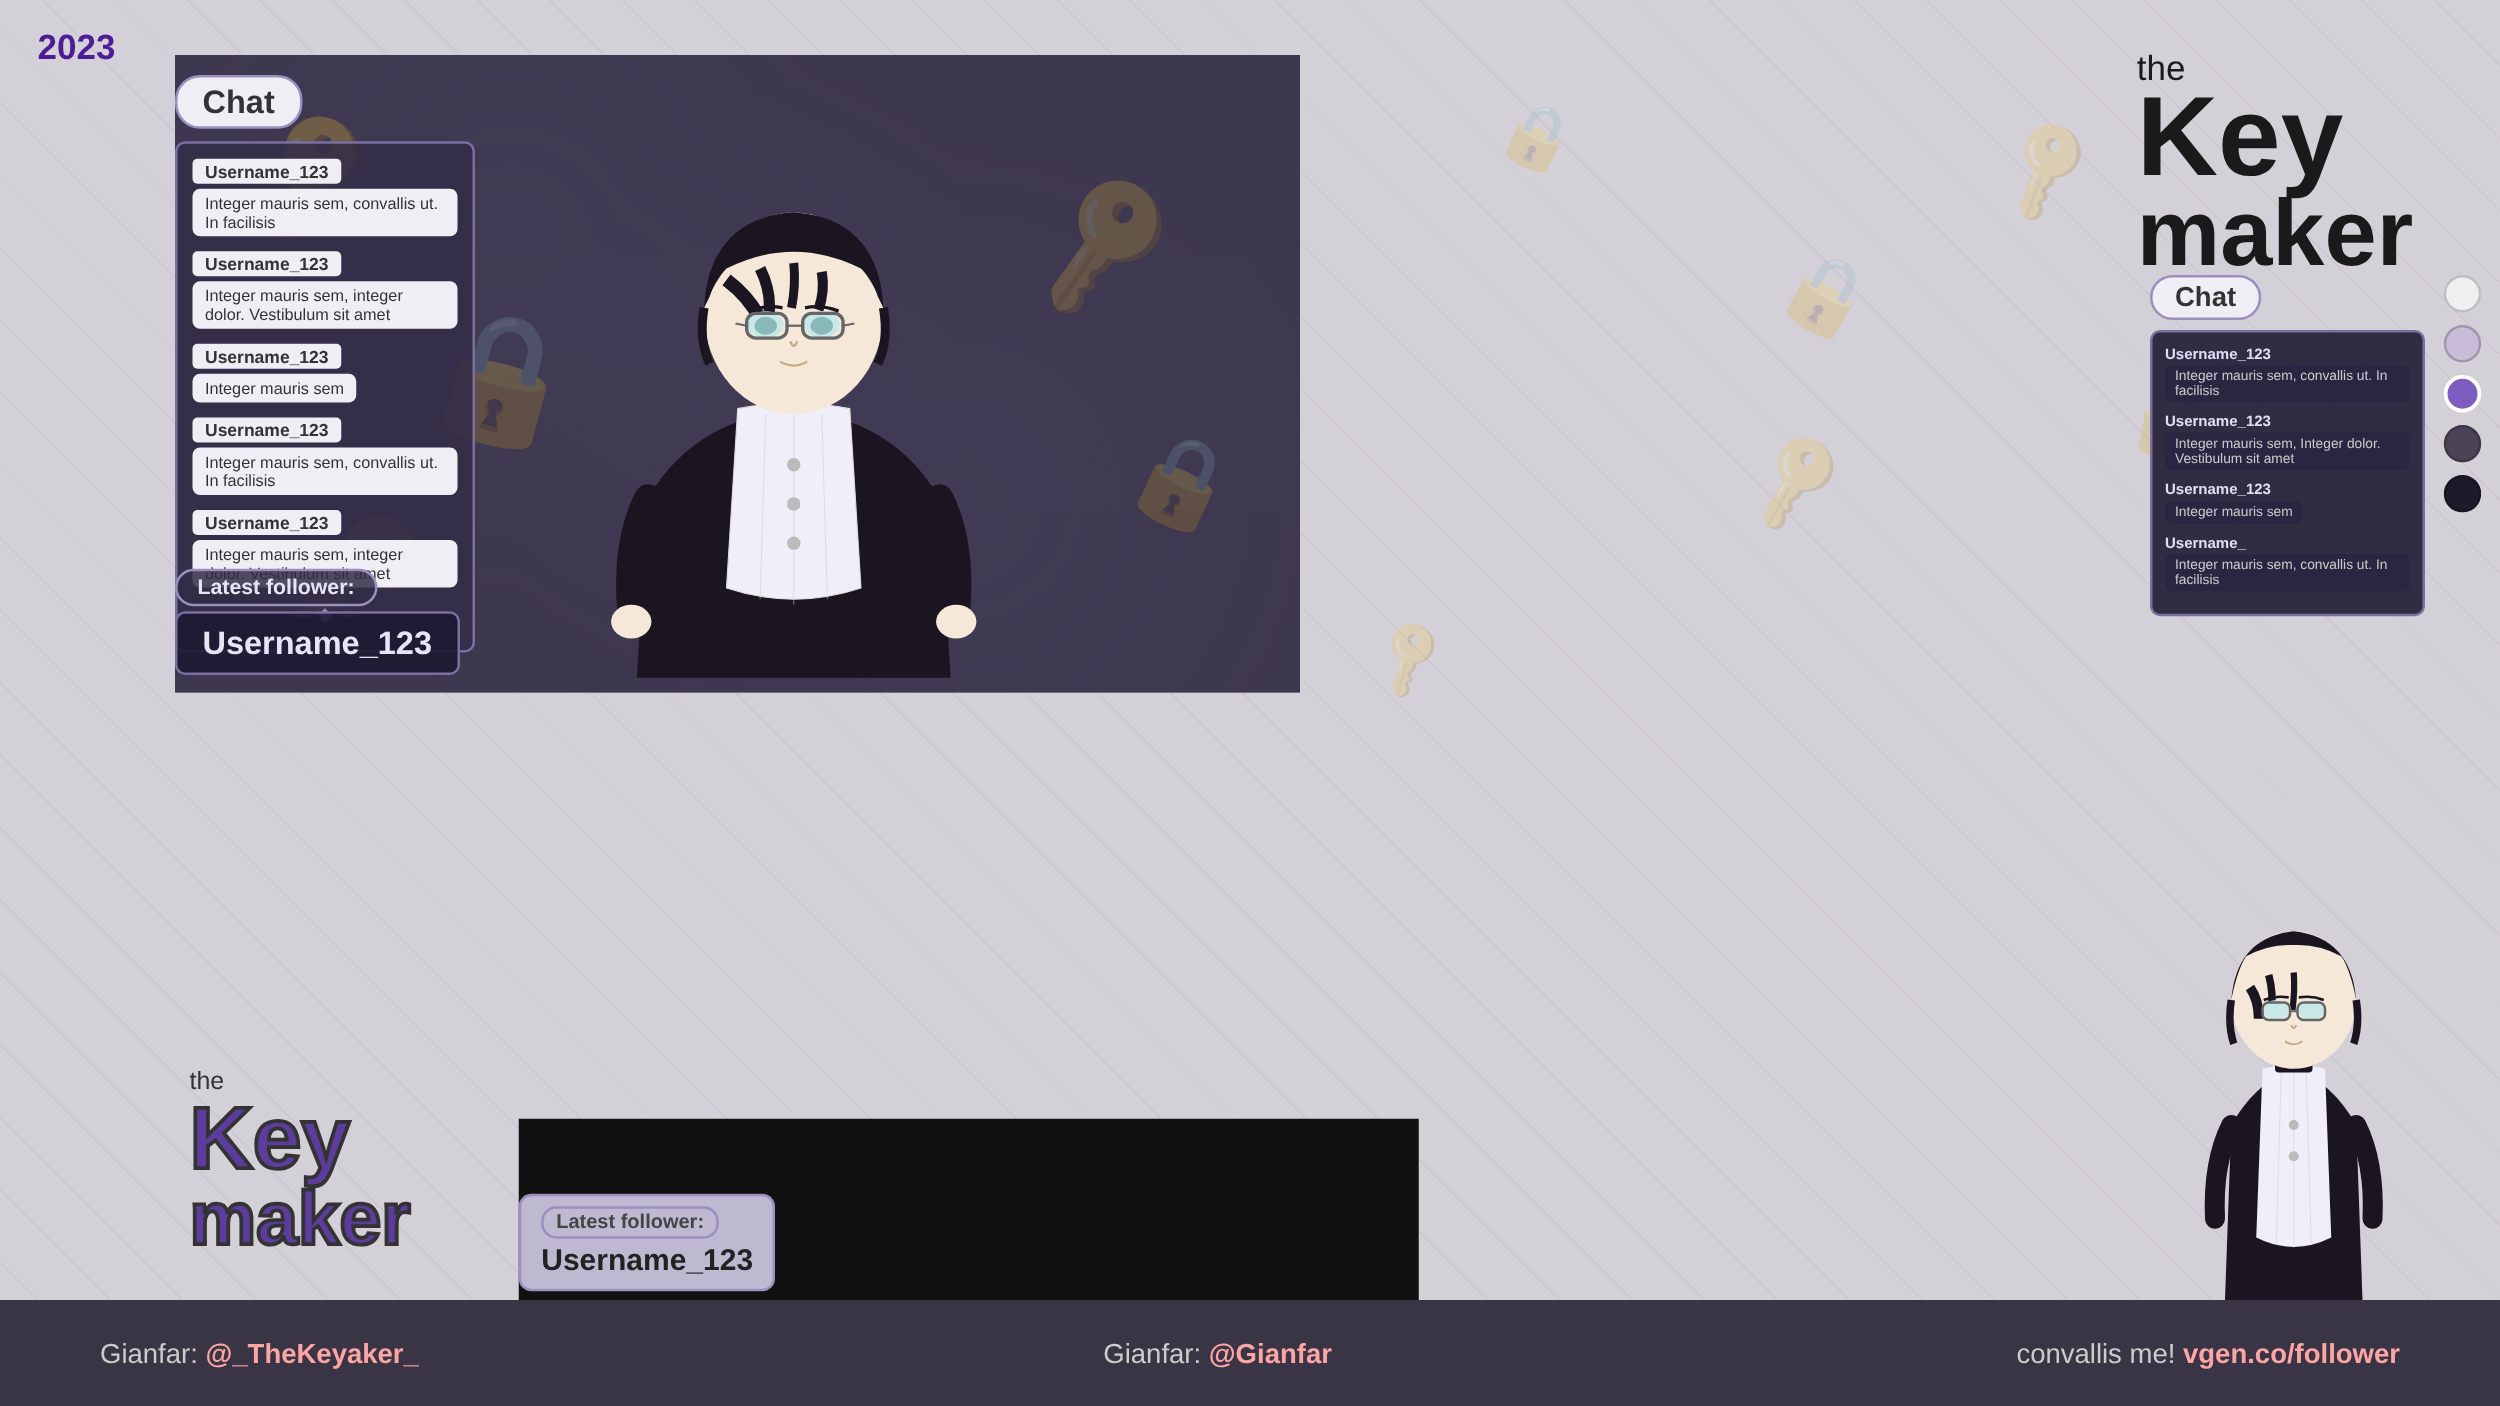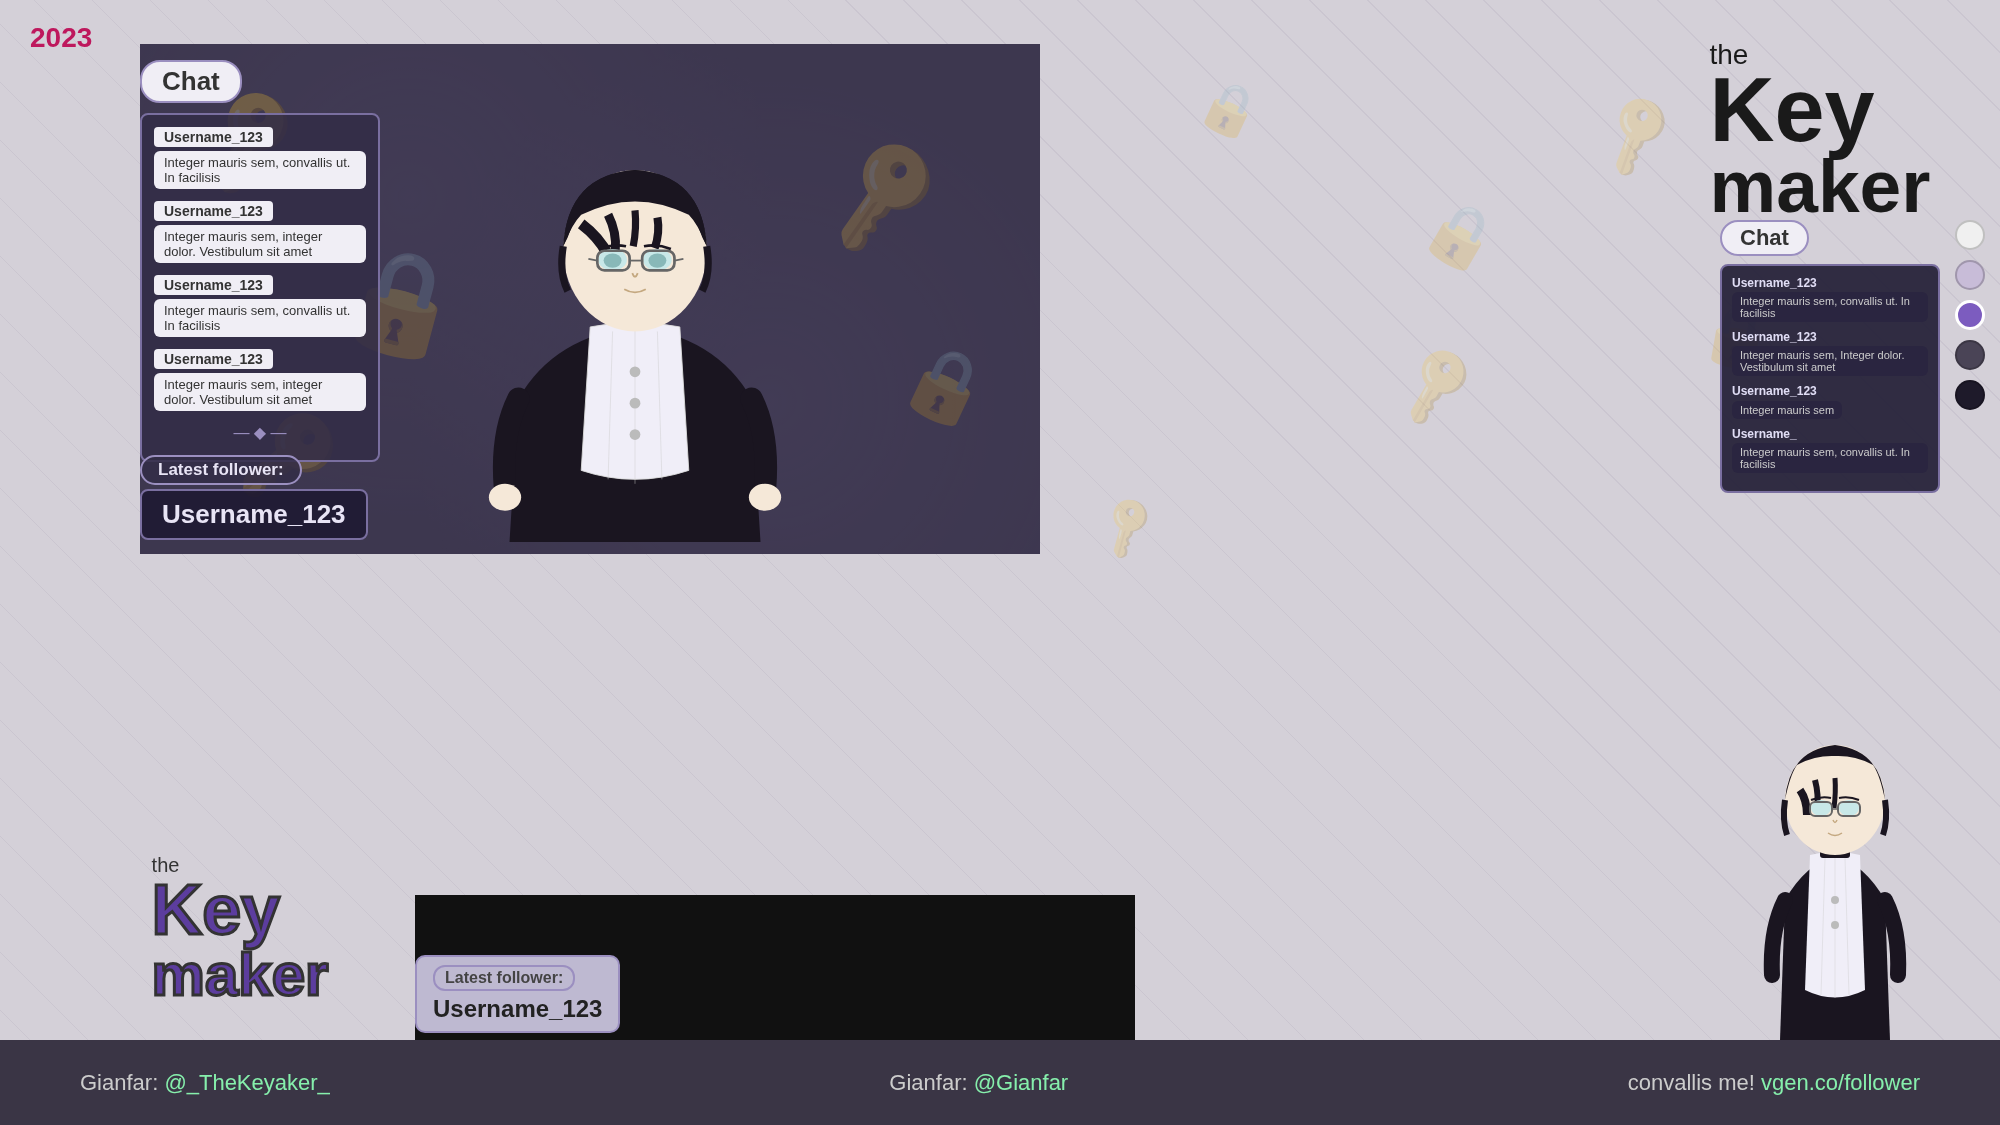--- a/index.html
+++ b/index.html
@@ -26,21 +26,21 @@
       z-index: 0;
     }
 
     
     .year-label {
       position: absolute;
       top: 22px;
       left: 30px;
       font-size: 28px;
       font-weight: bold;
-      color: #be185d;
+      color: #4c1d95;
       z-index: 10;
       font-family: Arial, sans-serif;
     }
 
     
     .main-stream {
       position: absolute;
       top: 44px;
       left: 140px;
       width: 900px;
@@ -379,22 +379,22 @@
       justify-content: space-between;
       padding: 0 80px;
     }
 
     .footer-text {
       font-size: 22px;
       color: #ccc;
     }
 
     .footer-text strong {
-      font-weight: normal;
-      color: #86efac;
+      font-weight: bold;
+      color: #fca5a5;
     }
 
     
     .deco-key {
       position: absolute;
       font-size: 60px;
       color: rgba(120,110,150,0.2);
       transform: rotate(var(--rot));
       z-index: 1;
     }
@@ -517,20 +517,24 @@
     <div class="chat-message">
       <span class="chat-username">Username_123</span>
       <span class="chat-text-bubble">Integer mauris sem, convallis ut. In facilisis</span>
     </div>
 
     <div class="chat-message">
       <span class="chat-username">Username_123</span>
       <span class="chat-text-bubble">Integer mauris sem, integer dolor. Vestibulum sit amet</span>
     </div>
 
+    <div class="chat-message">
+      <span class="chat-username">Username_123</span>
+      <span class="chat-text-bubble" style="width:auto; display:inline-block;">Integer mauris sem</span>
+    </div>
 
     <div class="chat-message">
       <span class="chat-username">Username_123</span>
       <span class="chat-text-bubble">Integer mauris sem, convallis ut. In facilisis</span>
     </div>
 
     <div class="chat-message">
       <span class="chat-username">Username_123</span>
       <span class="chat-text-bubble">Integer mauris sem, integer dolor. Vestibulum sit amet</span>
     </div>

